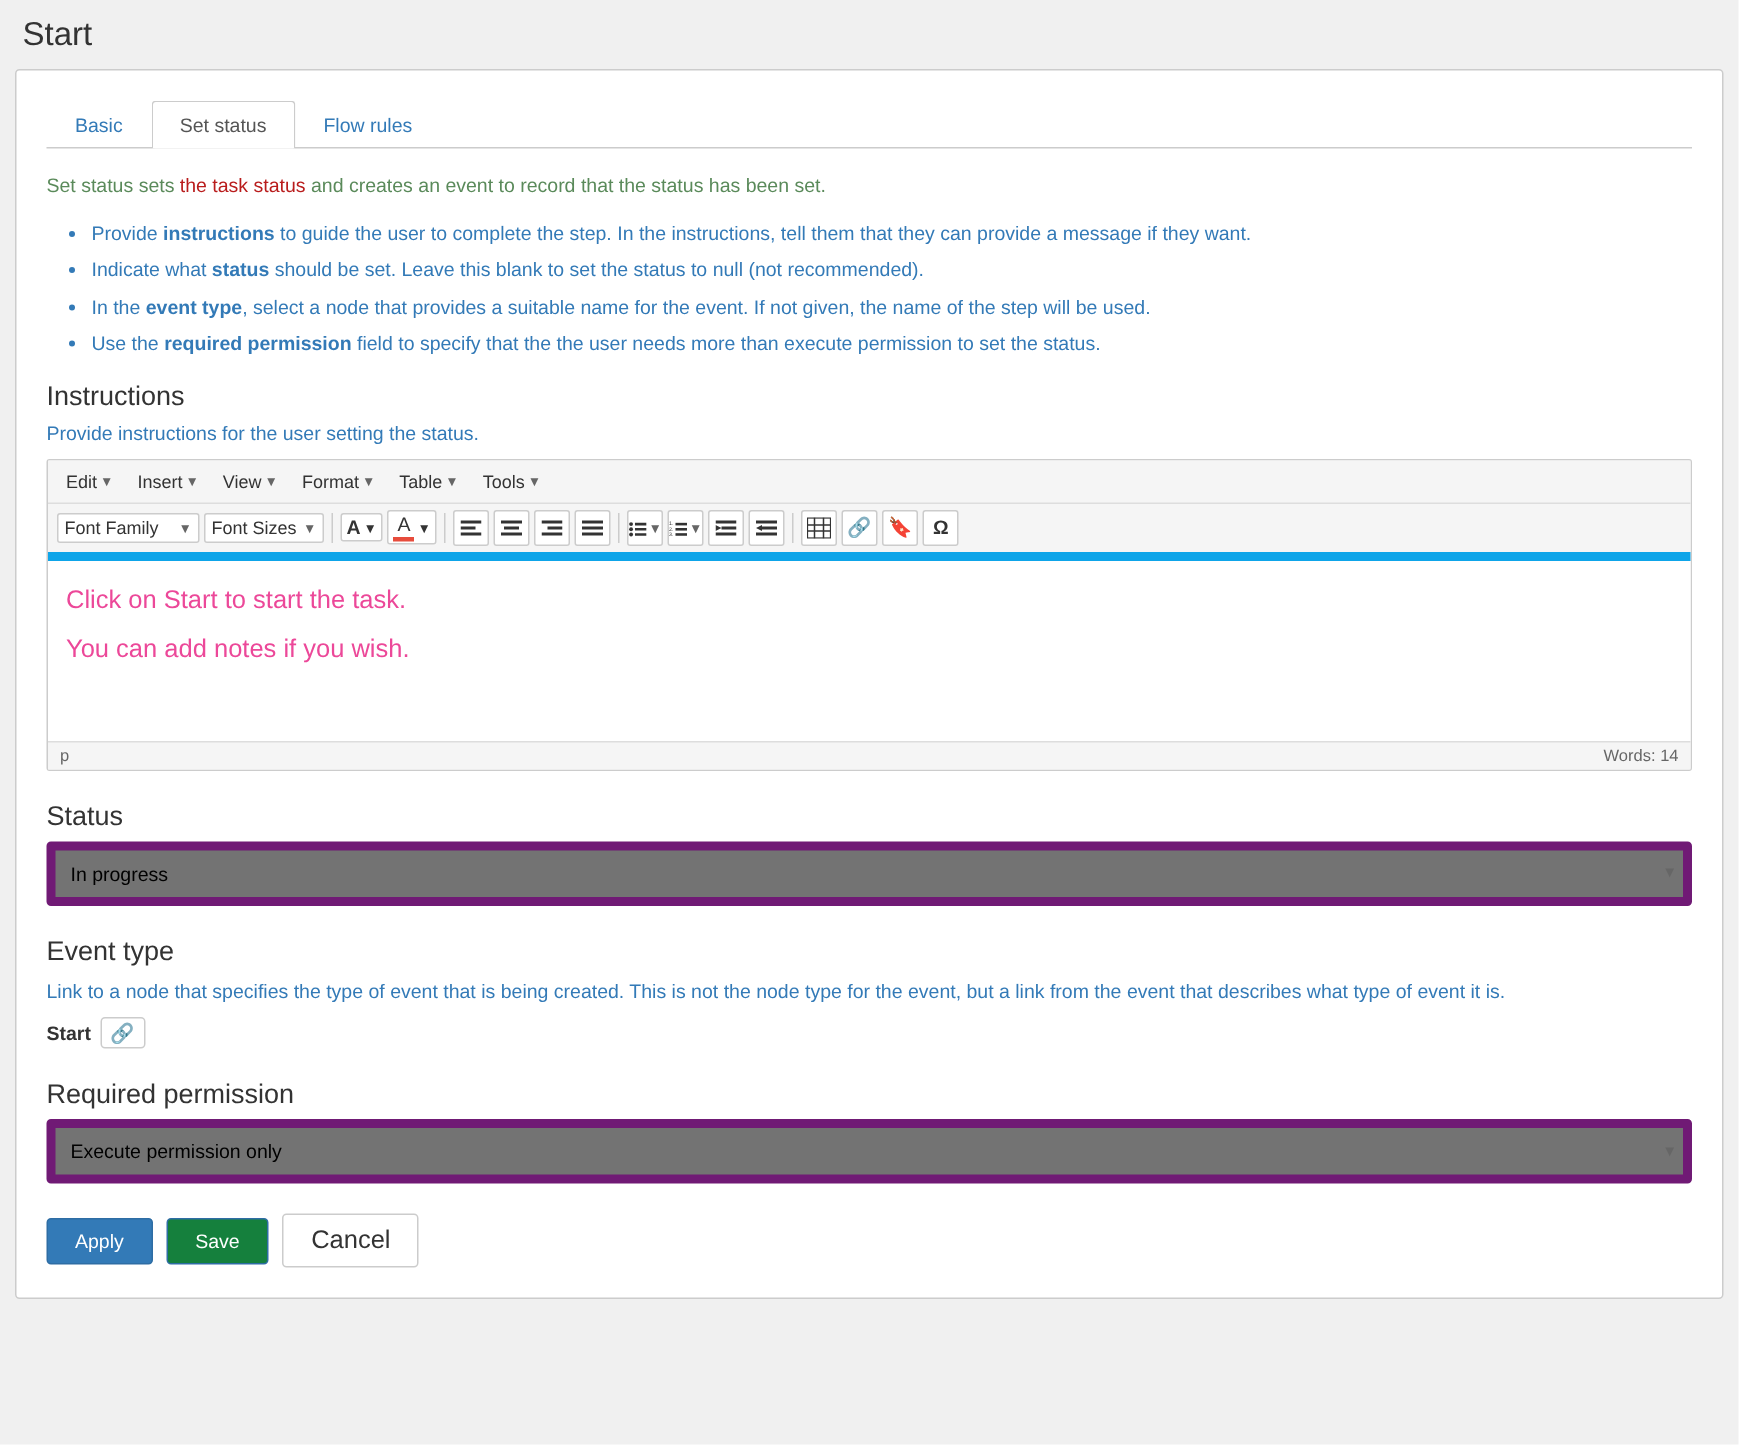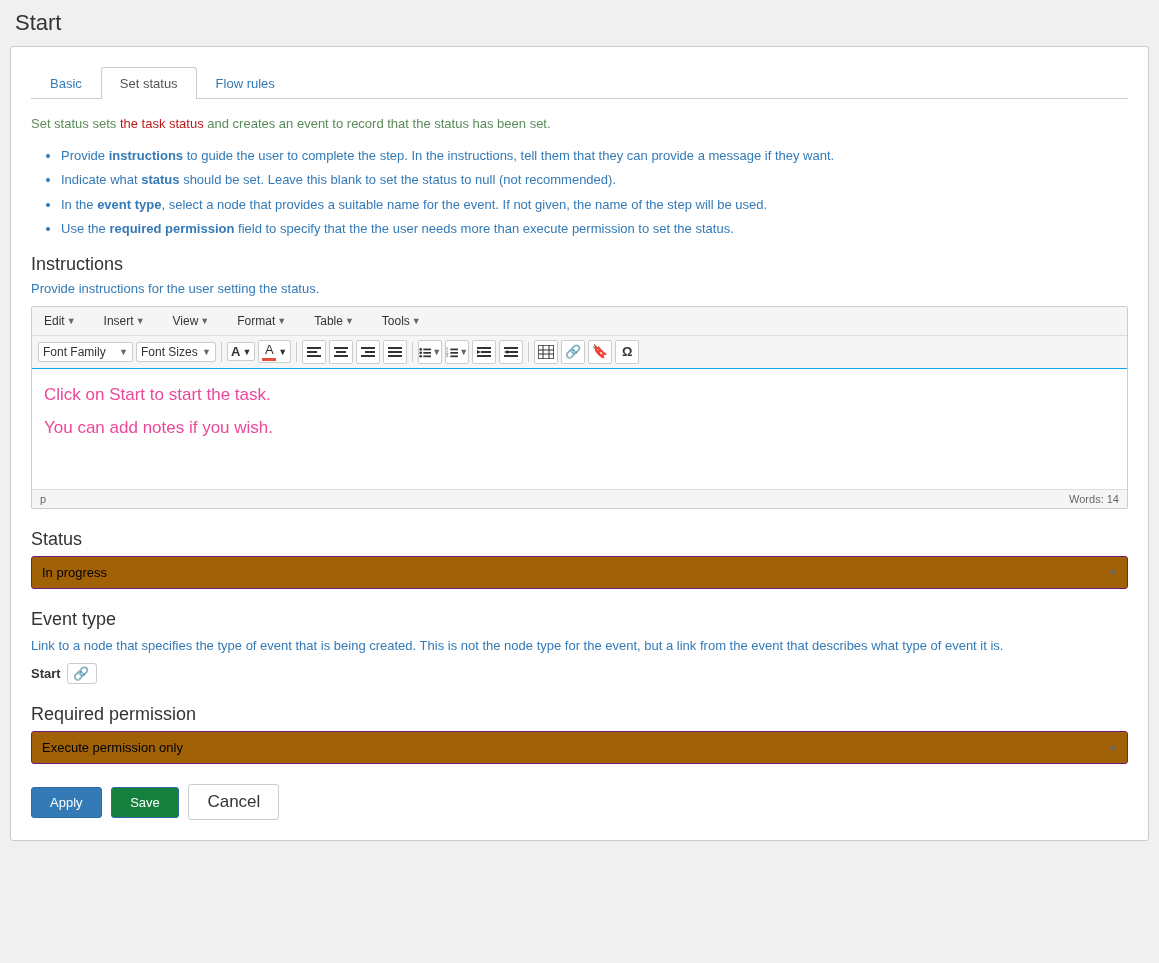--- a/index.html
+++ b/index.html
@@ -81,39 +81,39 @@
       border: 1px solid #ccc;
       border-radius: 2px;
       margin-bottom: 20px;
     }
     .editor-menubar {
       display: flex;
       align-items: center;
       padding: 4px 6px;
       border-bottom: 1px solid #ddd;
       background: #f5f5f5;
-      gap: 16px;
+      gap: 4px;
       flex-wrap: wrap;
     }
     .menu-item {
       padding: 3px 6px;
       font-size: 12px;
       color: #333;
       cursor: pointer;
       border-radius: 2px;
       display: flex;
       align-items: center;
       gap: 2px;
     }
     .menu-item .arrow { font-size: 9px; color: #666; }
     .toolbar {
       display: flex;
       align-items: center;
       padding: 4px 6px;
-      border-bottom: 1px solid #0ea5e9;
+      border-bottom: 6px solid #0ea5e9;
       background: #f5f5f5;
       gap: 3px;
       flex-wrap: wrap;
     }
     .toolbar-select {
       font-size: 12px;
       border: 1px solid #ccc;
       background: #fff;
       padding: 2px 4px;
       border-radius: 2px;
@@ -158,23 +158,23 @@
       padding: 3px 8px;
       font-size: 11px;
       color: #666;
       display: flex;
       justify-content: space-between;
     }
     .field-select {
       width: 100%;
       padding: 8px 10px;
       font-size: 13px;
-      border: 1px solid #701a75;
-      border-radius: 3px;
-      background: #a16207;
+      border: 6px solid #701a75;
+      border-radius: 3px;
+      background: #737373;
       cursor: pointer;
       appearance: none;
       -webkit-appearance: none;
       background-image: none;
       position: relative;
     }
     .select-wrapper {
       position: relative;
       margin-bottom: 20px;
     }

